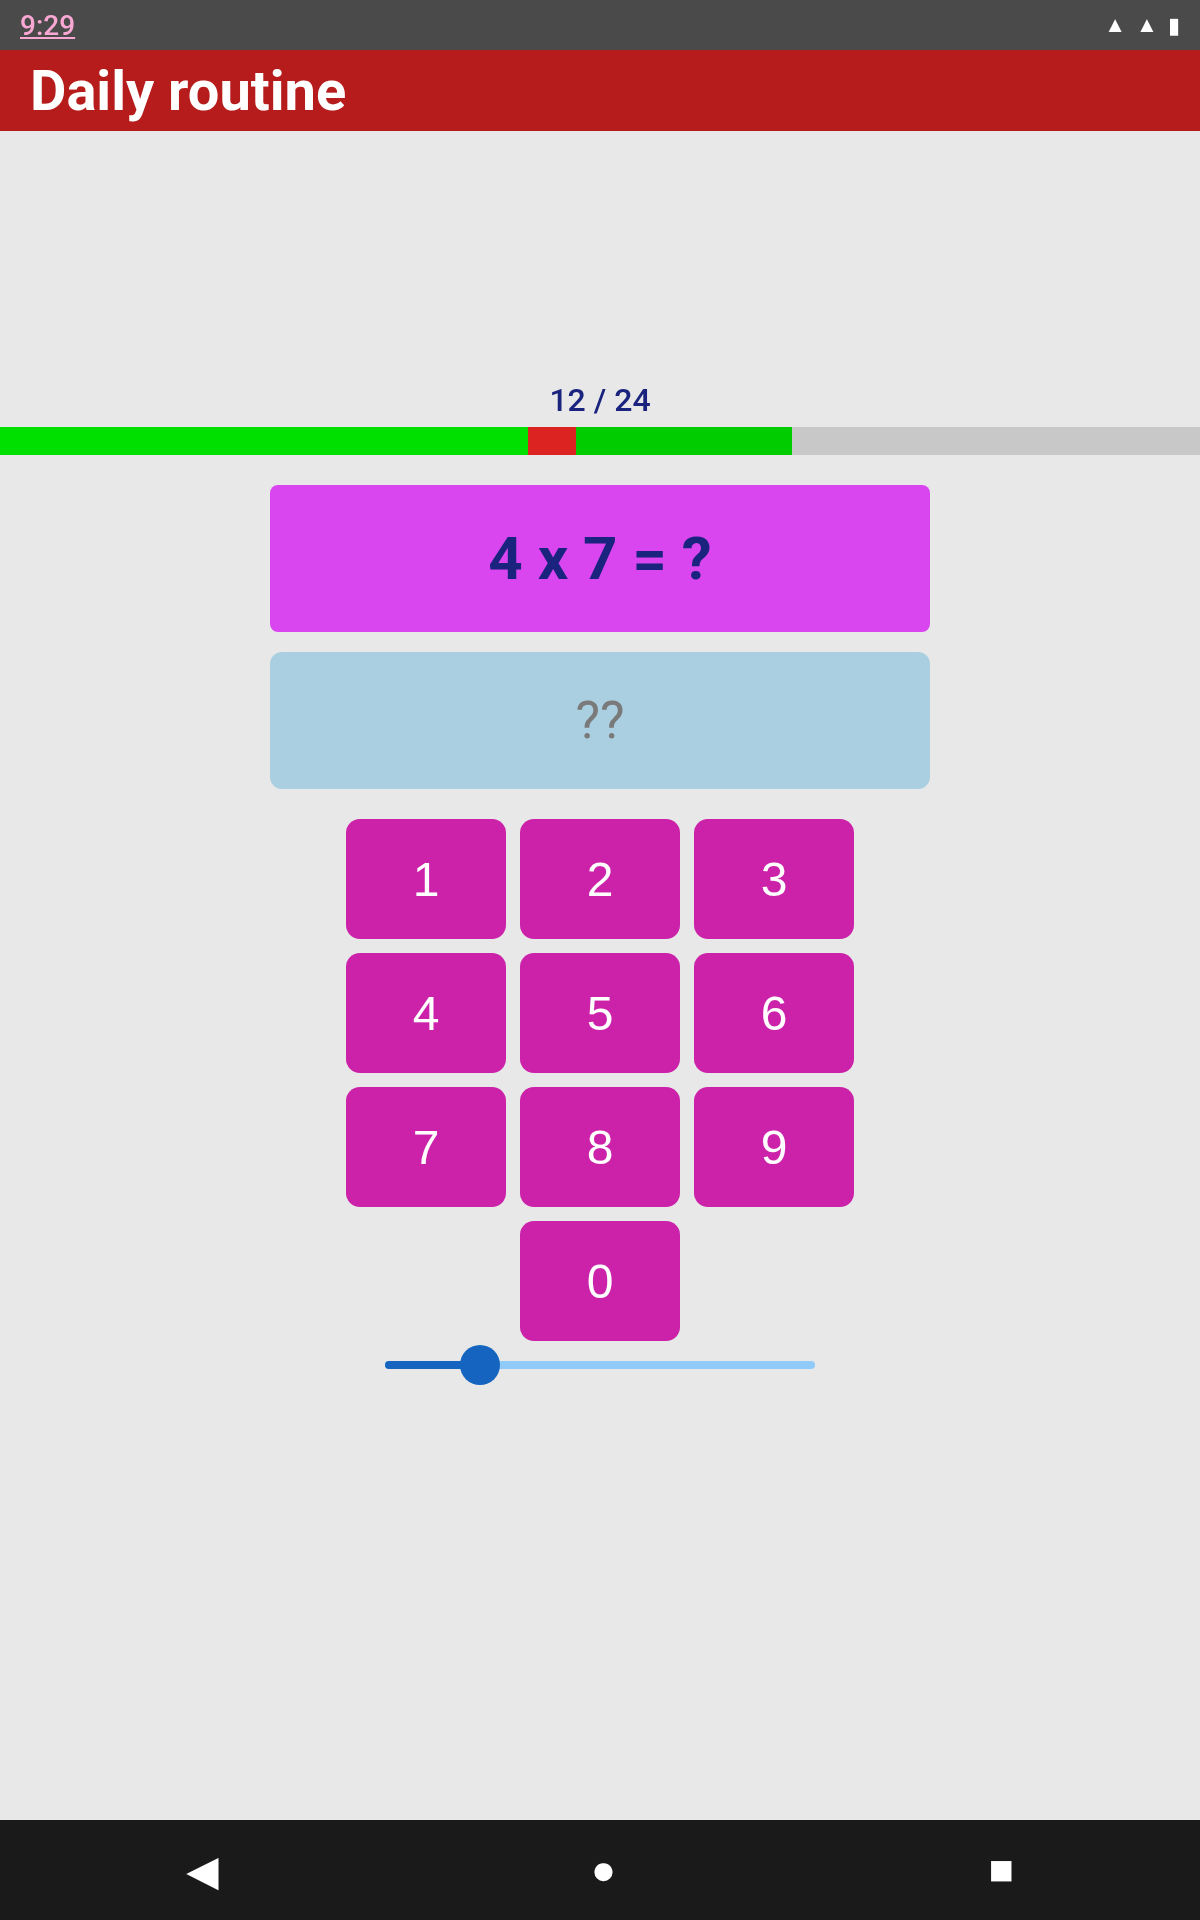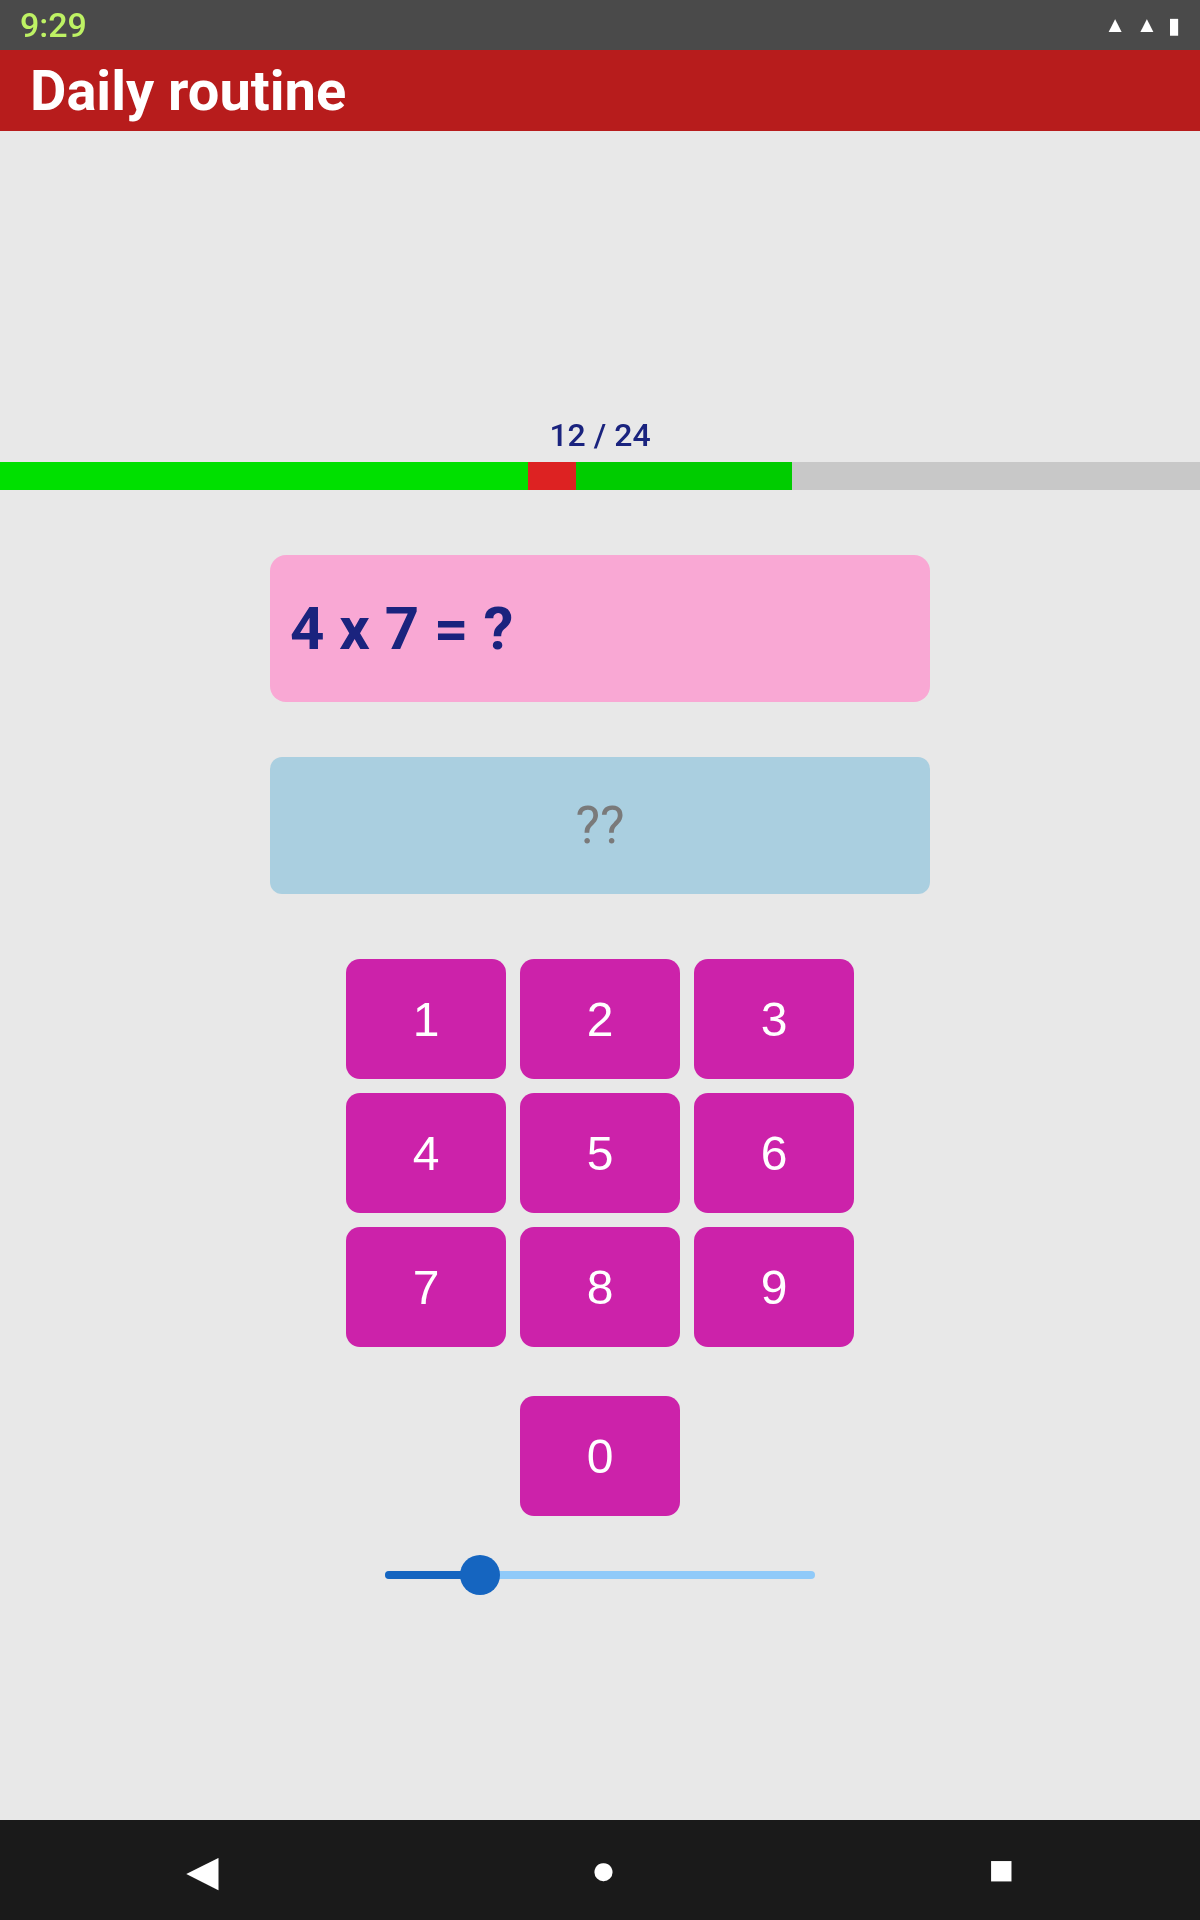--- a/index.html
+++ b/index.html
@@ -19,23 +19,24 @@
       width: 100%;
       height: 50px;
       background: #4a4a4a;
       display: flex;
       align-items: center;
       justify-content: space-between;
       padding: 0 20px;
       flex-shrink: 0;
     }
     .status-bar-left {
-      color: #bef264;
-      font-size: 34px;
+      color: #f9a8d4;
+      font-size: 28px;
       font-weight: 500;
+      text-decoration: underline;
     }
     .status-bar-right {
       display: flex;
       align-items: center;
       gap: 10px;
     }
     .status-icon {
       color: white;
       font-size: 22px;
     }
@@ -57,21 +58,20 @@
     }
 
     
     .main-content {
       flex: 1;
       display: flex;
       flex-direction: column;
       align-items: center;
       background: #e8e8e8;
       padding: 20px 0;
-      gap: 35px;
     }
 
     
     .top-spacer {
       height: 230px;
     }
 
     
     .progress-section {
       width: 100%;
@@ -108,23 +108,24 @@
     }
 
     .progress-green-right {
       height: 100%;
       background: #00cc00;
     }
 
     
     .question-card {
       width: 660px;
-      background: #f9a8d4;
-      border-radius: 16px;
+      background: #d946ef;
+      border-radius: 8px;
       padding: 38px 20px;
+      text-align: center;
       margin-bottom: 20px;
     }
     .question-text {
       color: #1a237e;
       font-size: 60px;
       font-weight: bold;
     }
 
     
     .answer-card {

